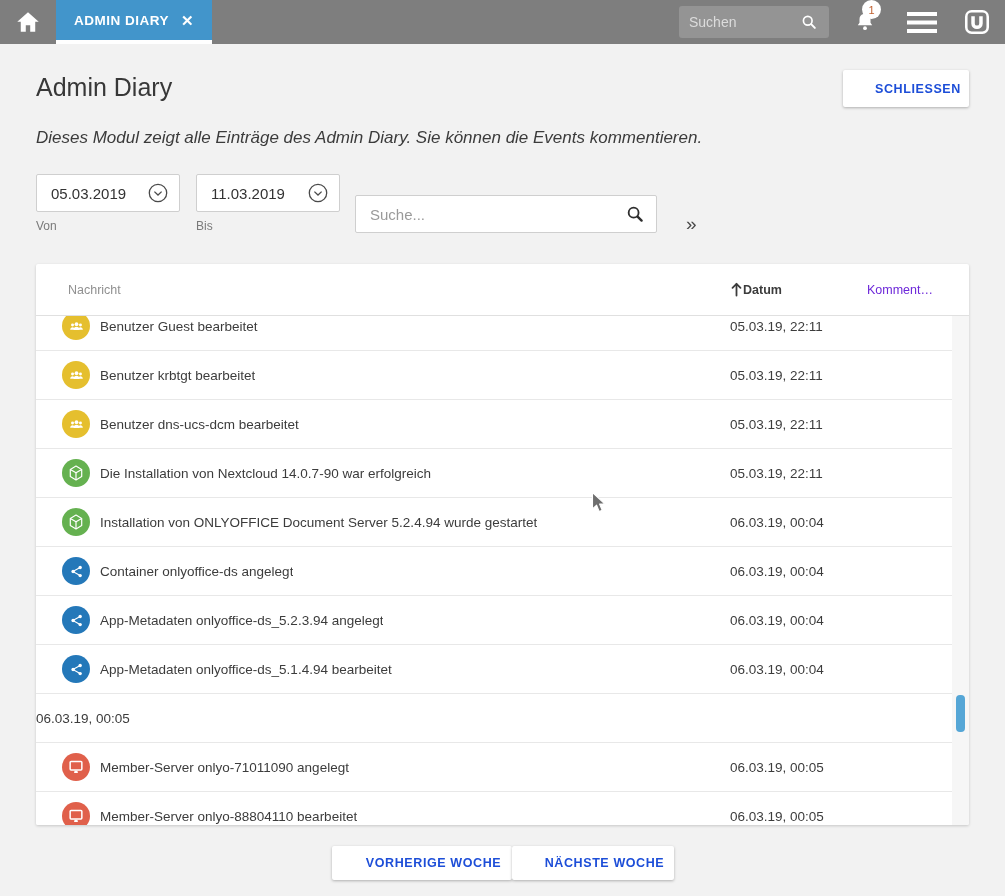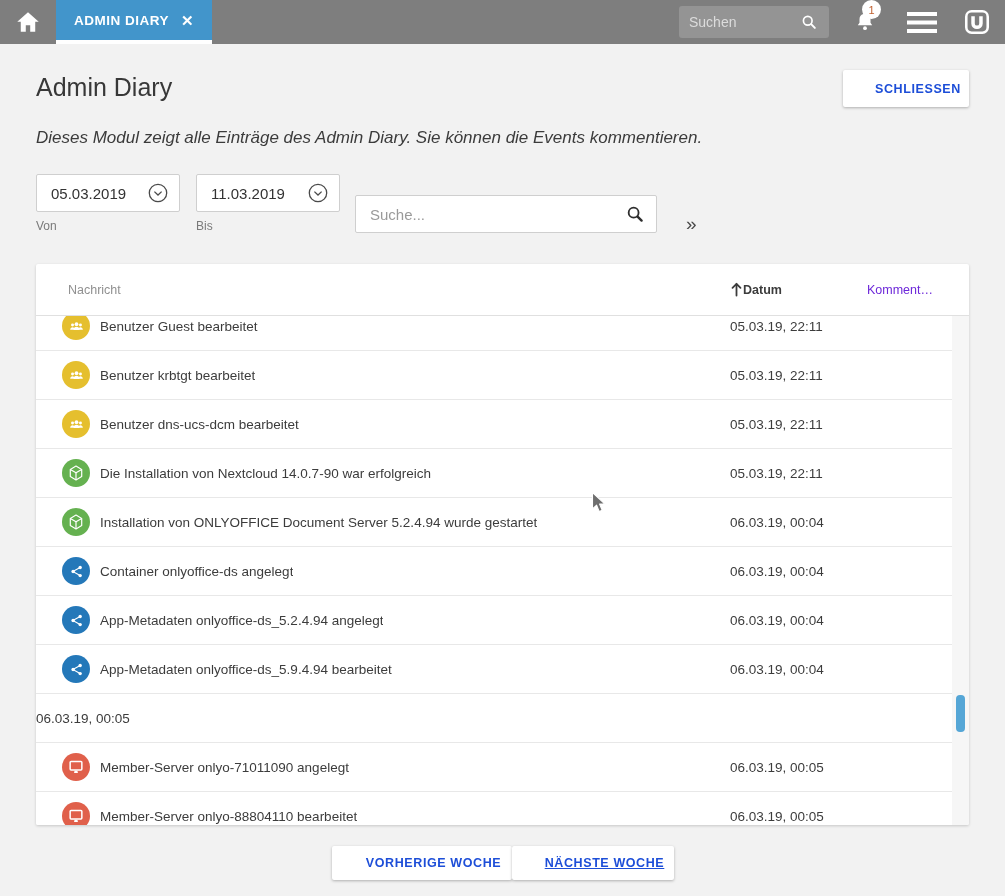--- a/index.html
+++ b/index.html
@@ -115,21 +115,21 @@
     position:absolute; top:52px; right:0; bottom:0; width:17px; background:#f6f6f6;
   }
   .thumb {
     position:absolute; right:4px; top:431px; width:9px; height:37px;
     background:#55a6d6; border-radius:4px; cursor:grab;
   }
 
   
   .footer { margin-top:21px; display:flex; justify-content:center; }
   .prev-btn { width:180px; height:34px; }
-  .next-btn { width:162px; height:34px;text-decoration:underline; }
+  .next-btn { width:162px; height:34px; }
 
   
   .cursor { position:absolute; left:591px; top:491px; pointer-events:none; z-index:50; }
 
   svg { display:block; }
 </style>
 </head>
 <body>
 
 <svg width="0" height="0" style="position:absolute">
@@ -366,34 +366,34 @@
           <span></span>
         </div>
 
         <div class="trow">
           <span class="msg-cell">
             <span class="ev-icon ic-share">
                 <svg width="17" height="17">
                   <use href="#i-share"></use>
                 </svg>
               </span>
-            <span class="msg-text">App-Metadaten onlyoffice-ds_5.2.4.94 angelegt</span>
+            <span class="msg-text">App-Metadaten onlyoffice-ds_5.2.3.94 angelegt</span>
           </span>
           <span class="date-cell">06.03.19, 00:04</span>
           <span></span>
         </div>
 
         <div class="trow">
           <span class="msg-cell">
             <span class="ev-icon ic-share">
                 <svg width="17" height="17">
                   <use href="#i-share"></use>
                 </svg>
               </span>
-            <span class="msg-text">App-Metadaten onlyoffice-ds_5.9.4.94 bearbeitet</span>
+            <span class="msg-text">App-Metadaten onlyoffice-ds_5.1.4.94 bearbeitet</span>
           </span>
           <span class="date-cell">06.03.19, 00:04</span>
           <span></span>
         </div>
 
         <div class="trow">
           <span class="date-cell">06.03.19, 00:05</span>
           <span></span>
         </div>
 

